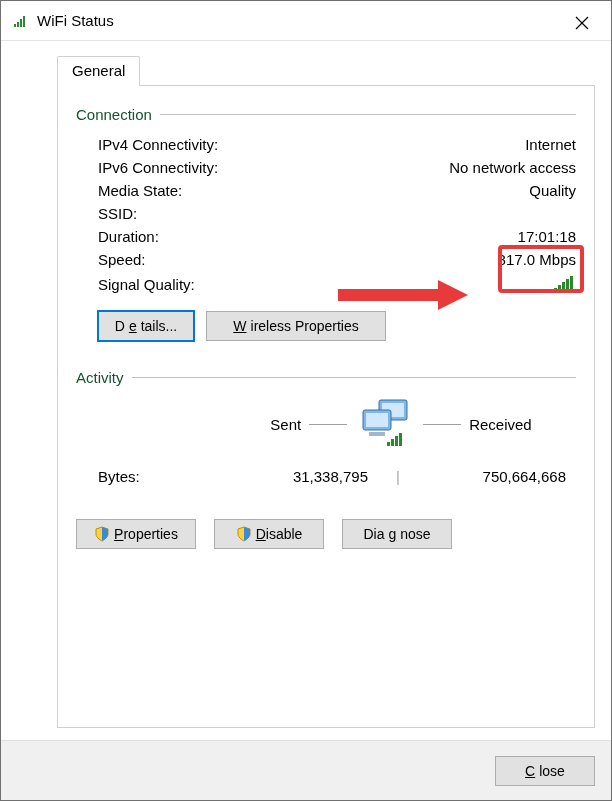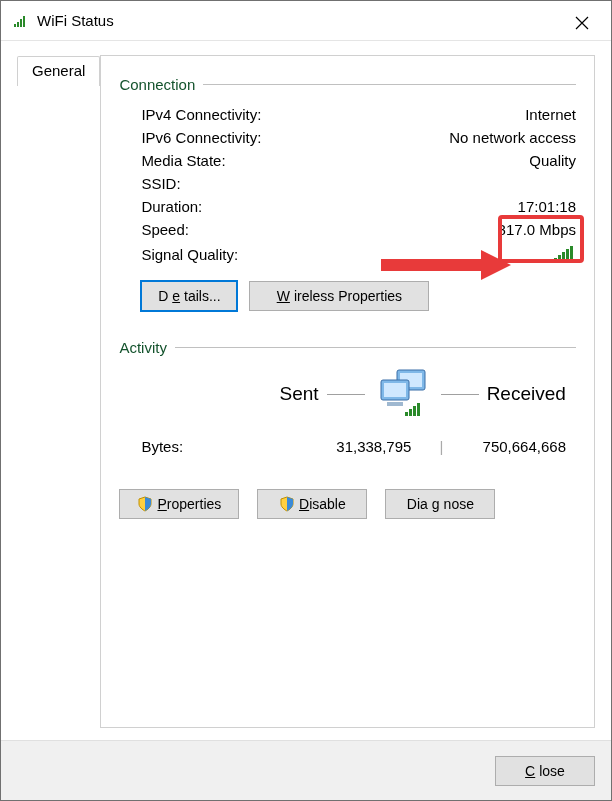--- a/index.html
+++ b/index.html
@@ -12,21 +12,21 @@
       height: 40px; display: flex; align-items: center; padding: 0 4px 0 12px;
       border-bottom: 1px solid #e5e5e5;
     }
     .app-icon { width: 16px; height: 16px; margin-right: 8px; }
     .title { font-size: 15px; flex: 1; color: #000; }
     .close-btn {
       width: 46px; height: 32px; display: flex; align-items: center; justify-content: center;
       font-size: 14px; cursor: pointer; color: #000; position: absolute; right: 6px; top: 6px;
     }
     .close-btn svg { width: 14px; height: 14px; }
-    .client { flex: 1; padding: 14px 16px 12px 16px; display: flex; flex-direction: row; }
+    .client { flex: 1; padding: 14px 16px 12px 16px; display: flex; flex-direction: column; margin-left: 40px; }
     .tabstrip { display: flex; height: 30px; position: relative; z-index: 2; }
     .tab {
       padding: 5px 14px 0 14px; font-size: 15px; background: #fff;
       border: 1px solid #d0d0d0; border-bottom: none;
       border-top-left-radius: 2px; border-top-right-radius: 2px;
       position: relative; top: 1px;
     }
     .panel {
       border: 1px solid #d0d0d0; flex: 1; padding: 20px 18px 18px 18px;
       display: flex; flex-direction: column;
@@ -41,21 +41,21 @@
     .btnrow { display: flex; gap: 12px; padding: 14px 0 0 22px; }
     .winbtn {
       min-width: 96px; height: 30px; padding: 0 12px; font-size: 14px;
       background: #e1e1e1; border: 1px solid #adadad; cursor: pointer;
       display: inline-flex; align-items: center; justify-content: center; gap: 4px;
     }
     .winbtn.focus { outline: 2px solid #0078d7; outline-offset: -1px; }
     .winbtn u { text-decoration: underline; }
     .activity-group { margin-top: 28px; }
     .activity-hdr { display: flex; align-items: center; justify-content: center; gap: 8px; margin: 10px 0 6px 0; padding-left: 22px; }
-    .activity-hdr .lbl { font-size: 19px; text-align: right; }
+    .activity-hdr .lbl { font-size: 15px; text-align: right; }
     .activity-hdr .dash { flex: 0 0 38px; height: 1px; background: #a0a0a0; }
     .comp-icon { width: 60px; height: 56px; }
     .bytes-row { display: flex; align-items: center; padding: 10px 0 0 22px; font-size: 15px; }
     .bytes-row .lbl { width: 120px; }
     .bytes-row .sent { width: 150px; text-align: right; }
     .bytes-row .sep { width: 60px; text-align: center; color: #aaa; }
     .bytes-row .recv { flex: 1; text-align: right; padding-right: 10px; }
     .bottom-btns { display: flex; gap: 18px; padding-top: 34px; }
     .footer { height: 60px; display: flex; justify-content: flex-end; align-items: center; padding: 0 16px; background: #f0f0f0; border-top: 1px solid #e0e0e0; }
     .footer .winbtn { min-width: 100px; }

